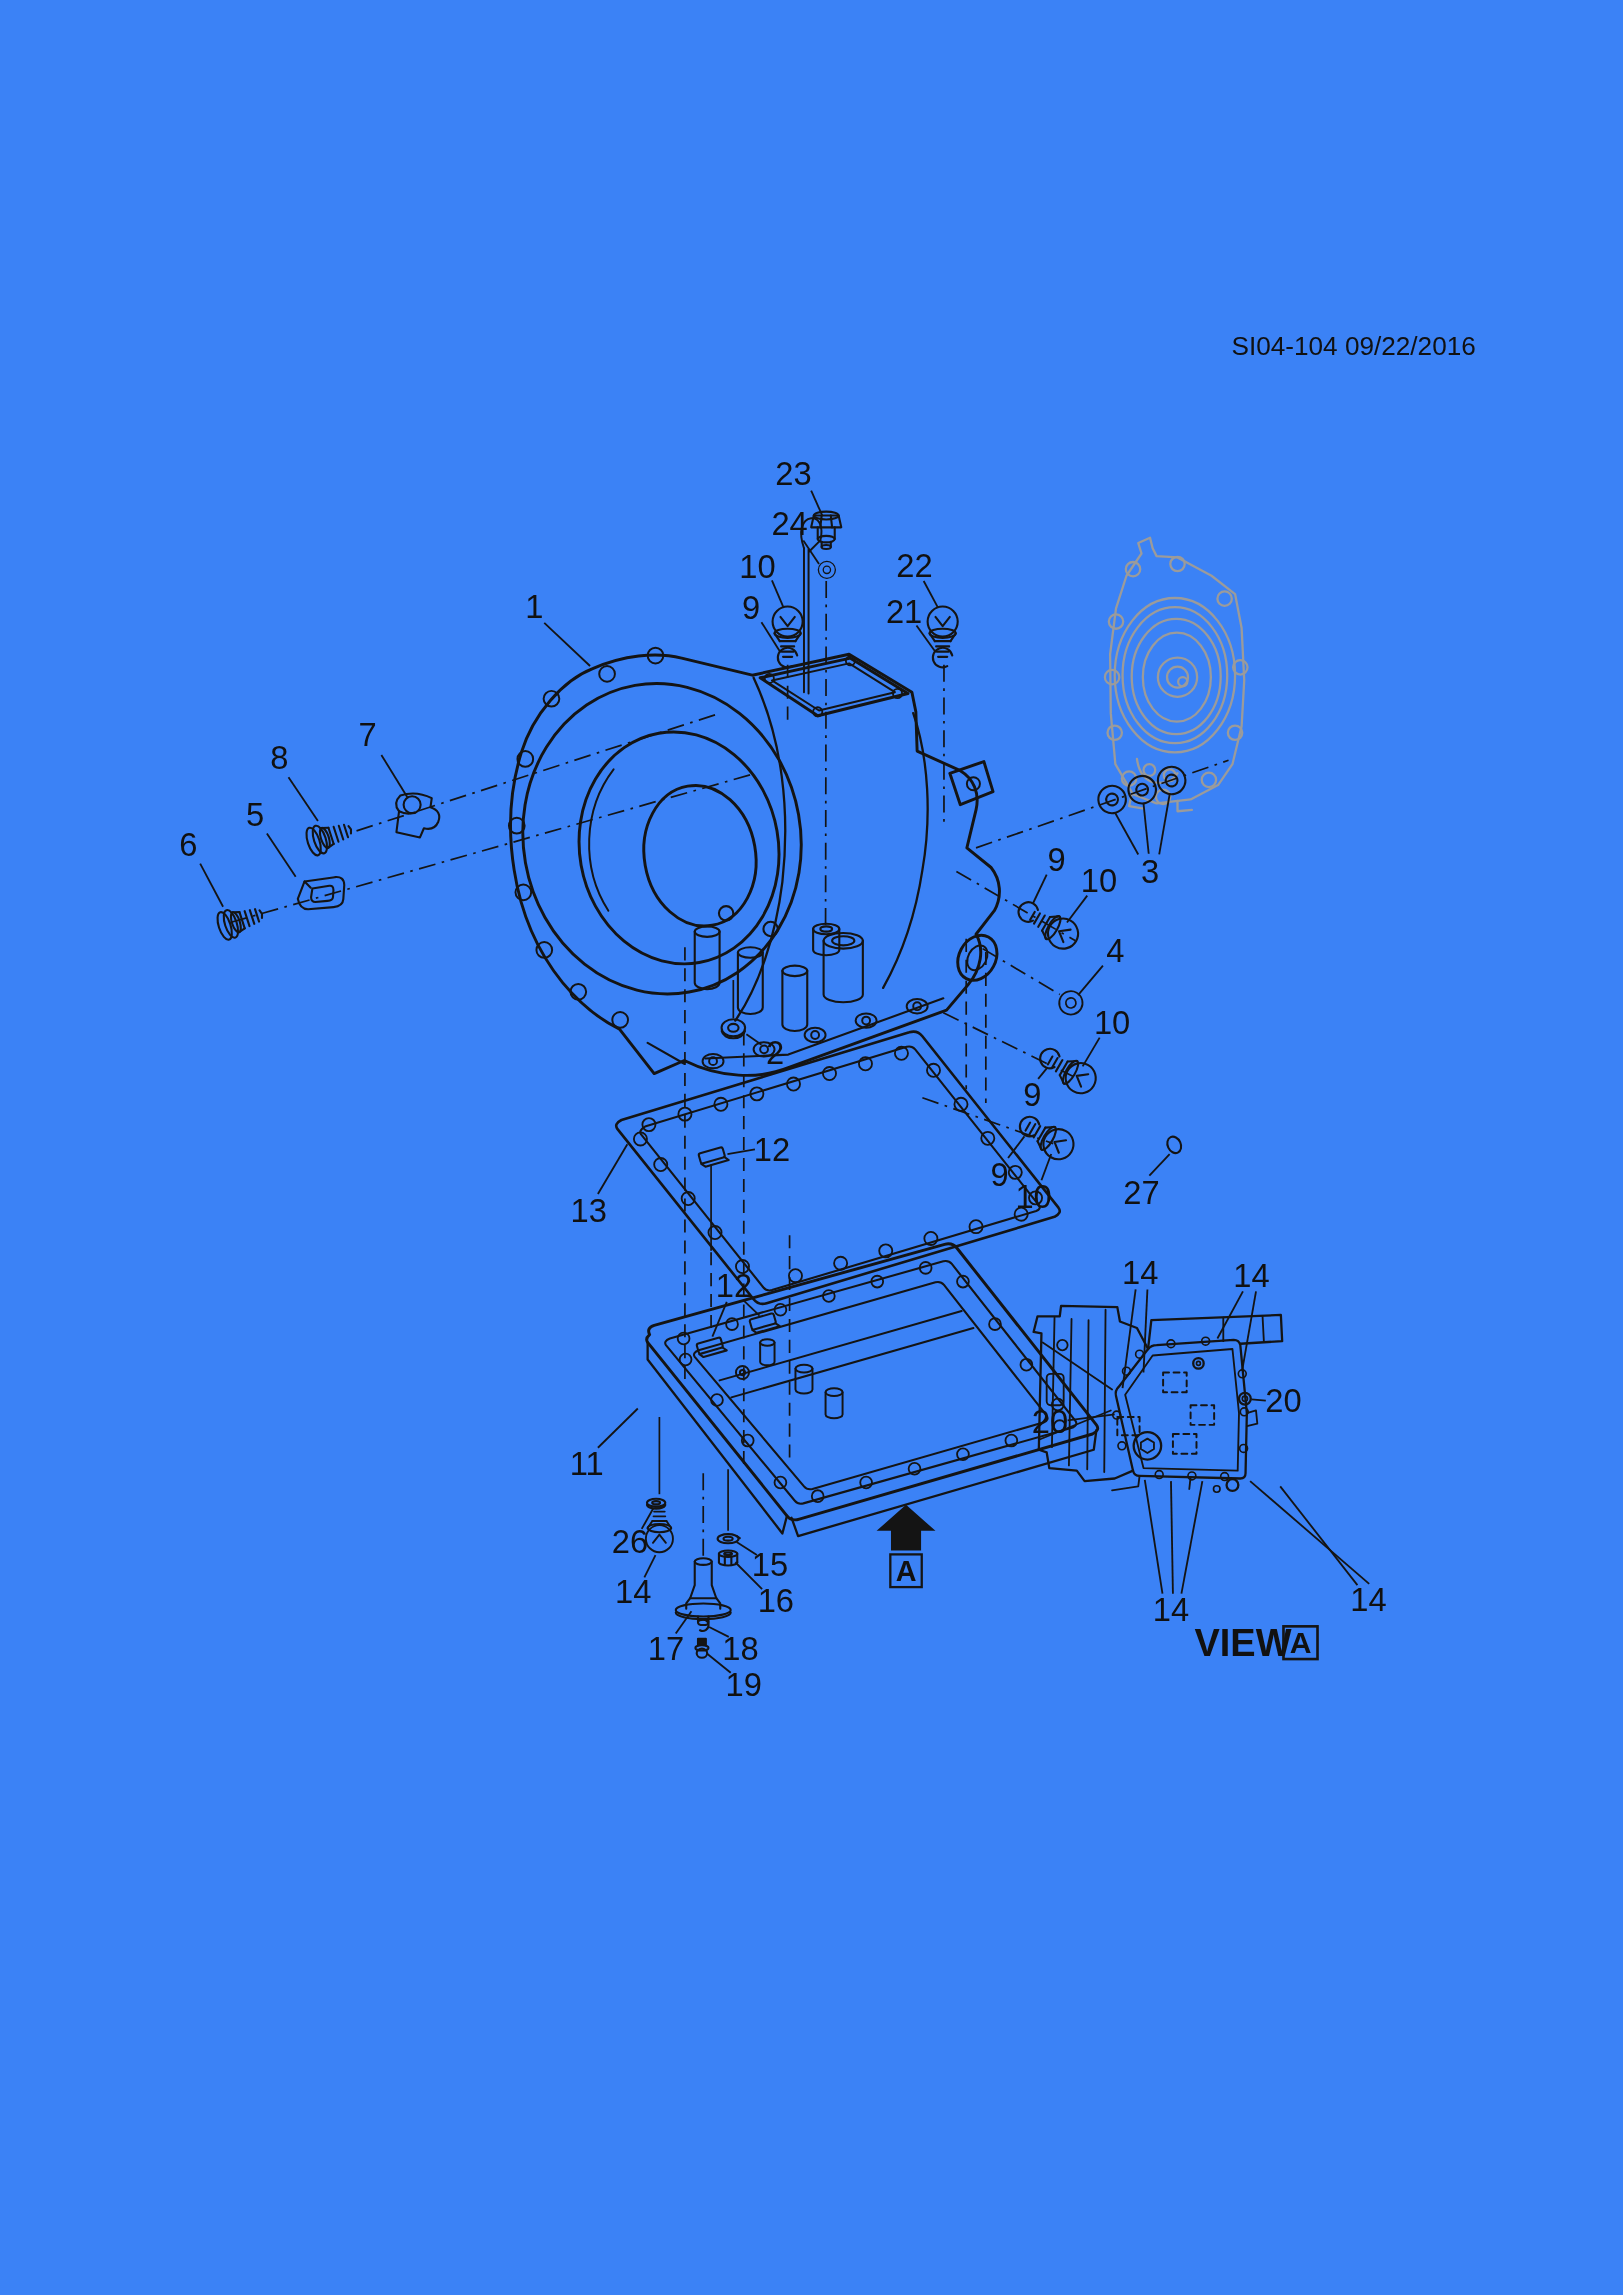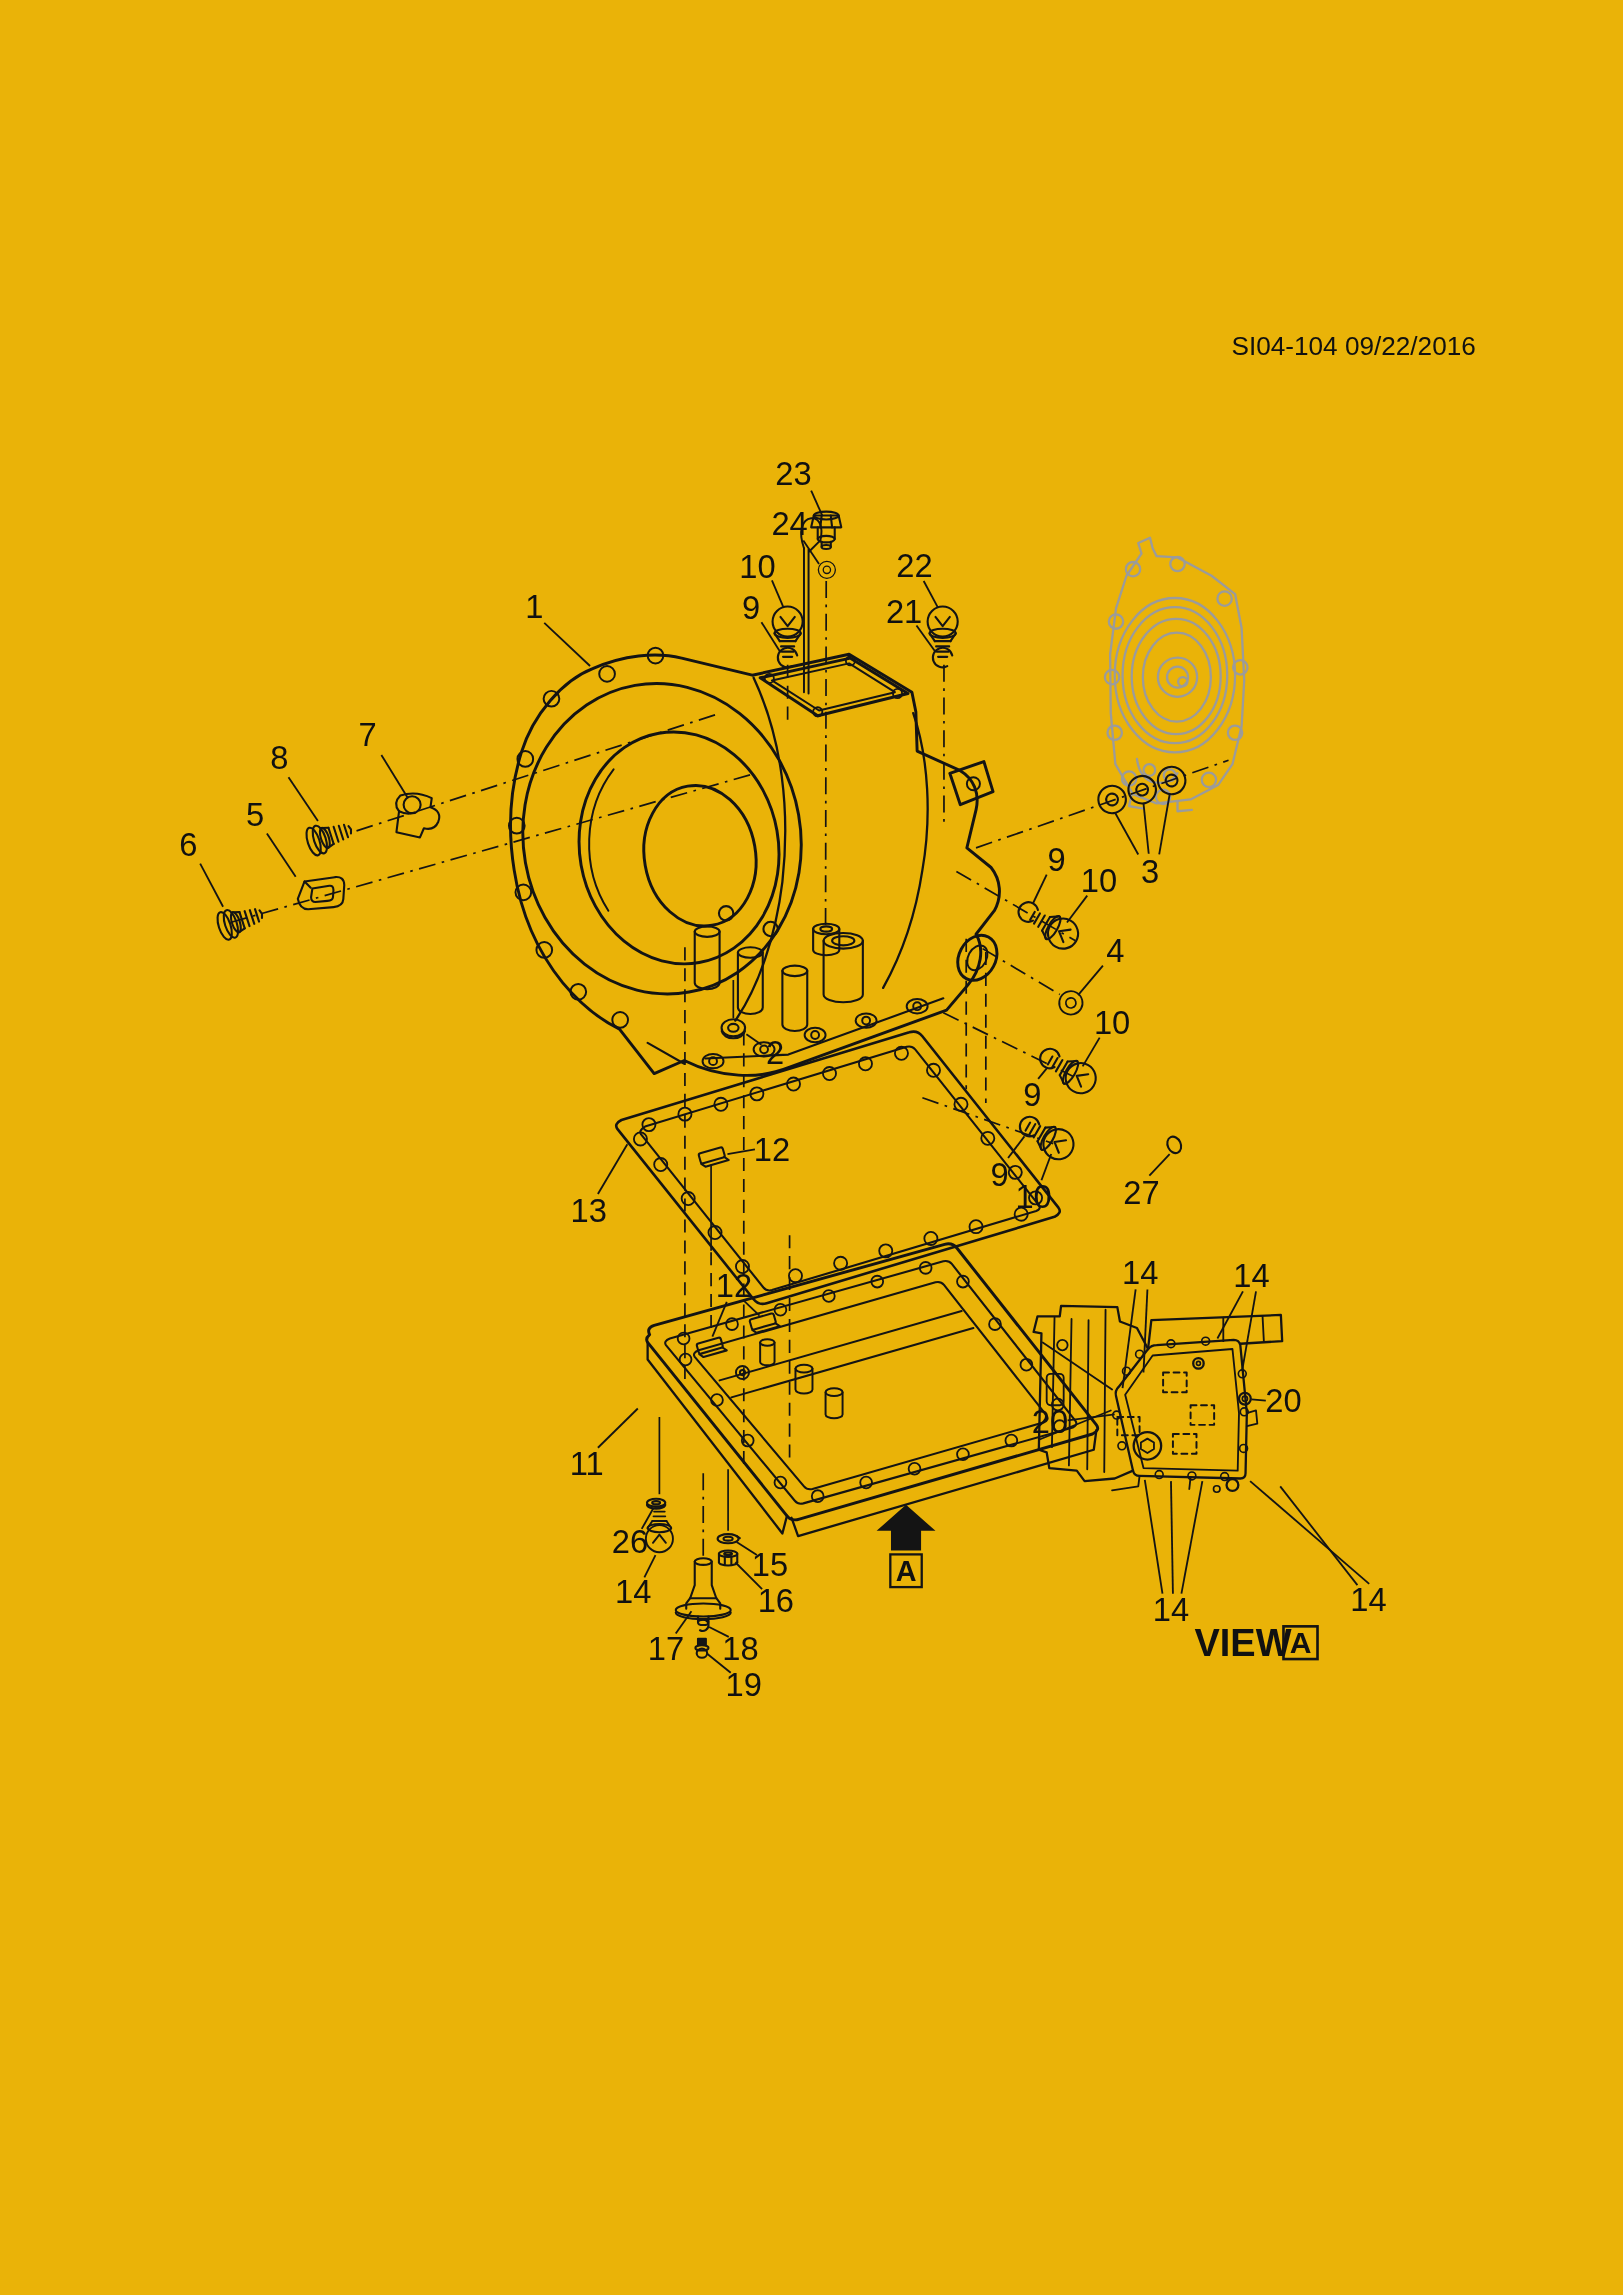--- a/index.html
+++ b/index.html
@@ -1,17 +1,17 @@
 <!DOCTYPE html>
 <html style="font-size:10.5px"><head>
 <meta charset="utf-8">
 <style>
   html,body{margin:0;padding:0;background:#e8e8e8;}
   .page{
-    width:1623px;height:2295px;background:#eab308;margin:0 auto;position:relative;
+    width:1623px;height:2295px;background:#3b82f6;margin:0 auto;position:relative;
     font-family:"Liberation Sans", sans-serif;
   }
   svg{display:block}
   .callout-text{font-family:"Liberation Sans",sans-serif;font-size:50px;fill:#111;}
   .header-text{font-family:"Liberation Sans",sans-serif;font-size:40px;fill:#111;}
   .viewtitle{font-family:"Liberation Sans",sans-serif;font-size:58px;font-weight:bold;fill:#111;}
   .boxletter{font-family:"Liberation Sans",sans-serif;font-weight:bold;fill:#111;}
 </style>
 </head>
 <body>

